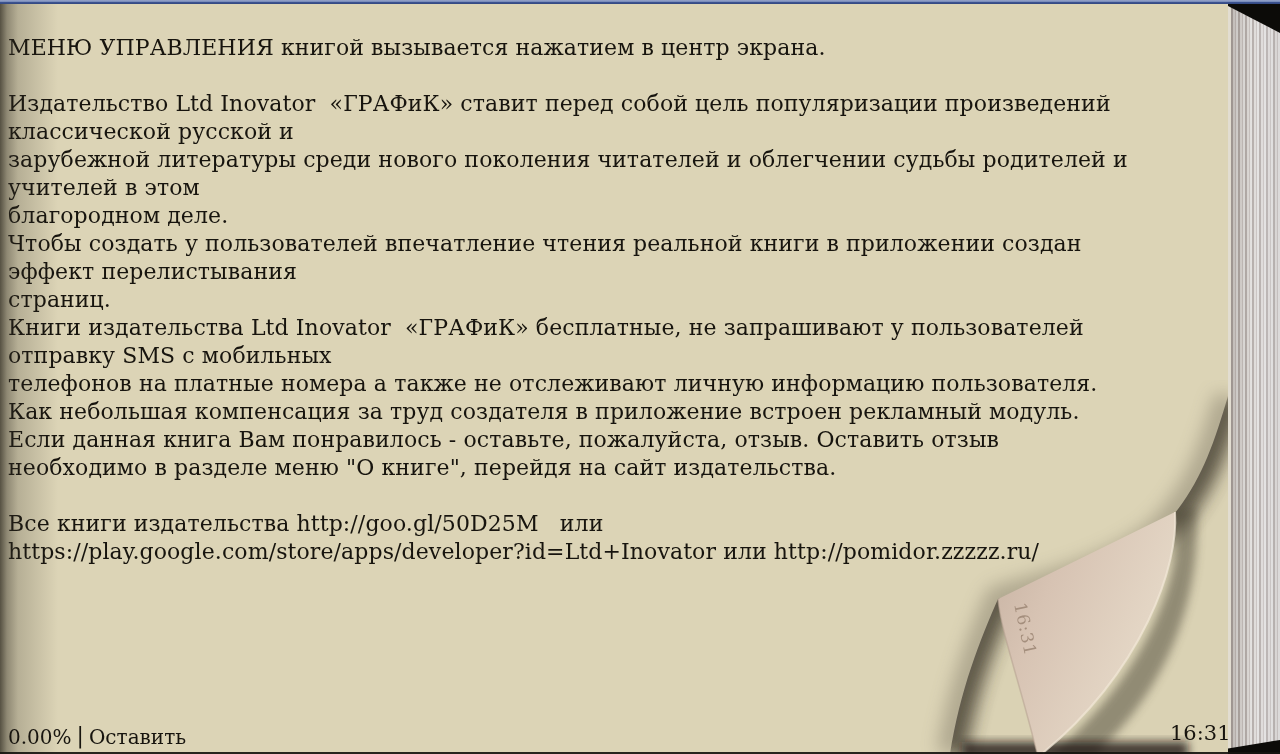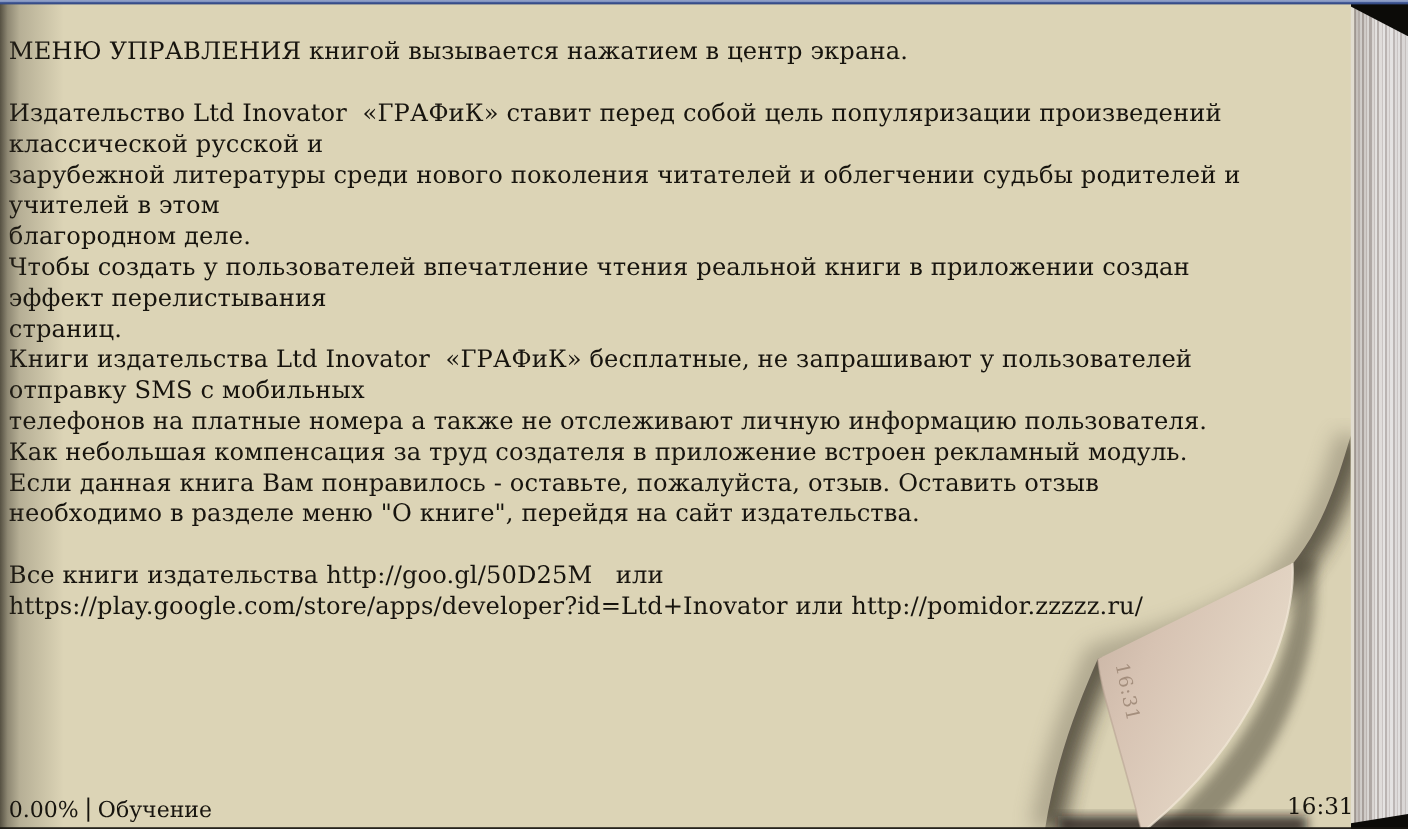--- a/index.html
+++ b/index.html
@@ -32,21 +32,21 @@
     border-left:3px solid #e2ddd1;box-sizing:border-box;}
   .stack-wedge-top{position:absolute;left:1228px;top:3px;width:52px;height:30px;background:#0c0b08;z-index:4;pointer-events:none;
     clip-path:polygon(0 0,100% 0,100% 100%,0 10%);}
   .stack-wedge-bottom{position:absolute;left:1228px;top:740px;width:52px;height:14px;background:#0c0b08;z-index:4;pointer-events:none;
     clip-path:polygon(0 60%,100% 0,100% 100%,0 100%);}
 
   
   .curl{position:absolute;left:900px;top:380px;width:328px;height:374px;z-index:5;pointer-events:none;}
 
   
-  .status-left{position:absolute;left:8px;bottom:5px;z-index:9;font-size:20px;color:#17140e;display:flex;}
+  .status-left{position:absolute;left:8px;bottom:5px;z-index:9;font-size:20px;color:#17140e;display:flex;align-items:center;}
   .status-left .sep{display:inline-block;margin:0 5px;font-size:22px;transform:translateY(-1px);}
   .status-clock{position:absolute;left:1170px;top:721px;z-index:9;font-size:21px;color:#17140e;}
 </style>
 </head>
 <body>
 
 <div class="book-page">
   <div class="text-block">
     <div class="line">МЕНЮ УПРАВЛЕНИЯ книгой вызывается нажатием в центр экрана.</div>
     <div class="line"></div>
@@ -114,15 +114,15 @@
 
   <text transform="translate(114,224) rotate(78)" font-size="17" letter-spacing="1" fill="#9c8674" opacity="0.85" font-family="DejaVu Serif, Liberation Serif, serif">16:31</text>
 </svg>
 
 <div class="top-line"></div>
 <div class="bottom-line"></div>
 
 <div class="status-left">
   <span>0.00%</span>
   <span class="sep">|</span>
-  <span>Обучение</span>
+  <span>Оставить</span>
 </div>
 <div class="status-clock">16:31</div>
 
 </body></html>

